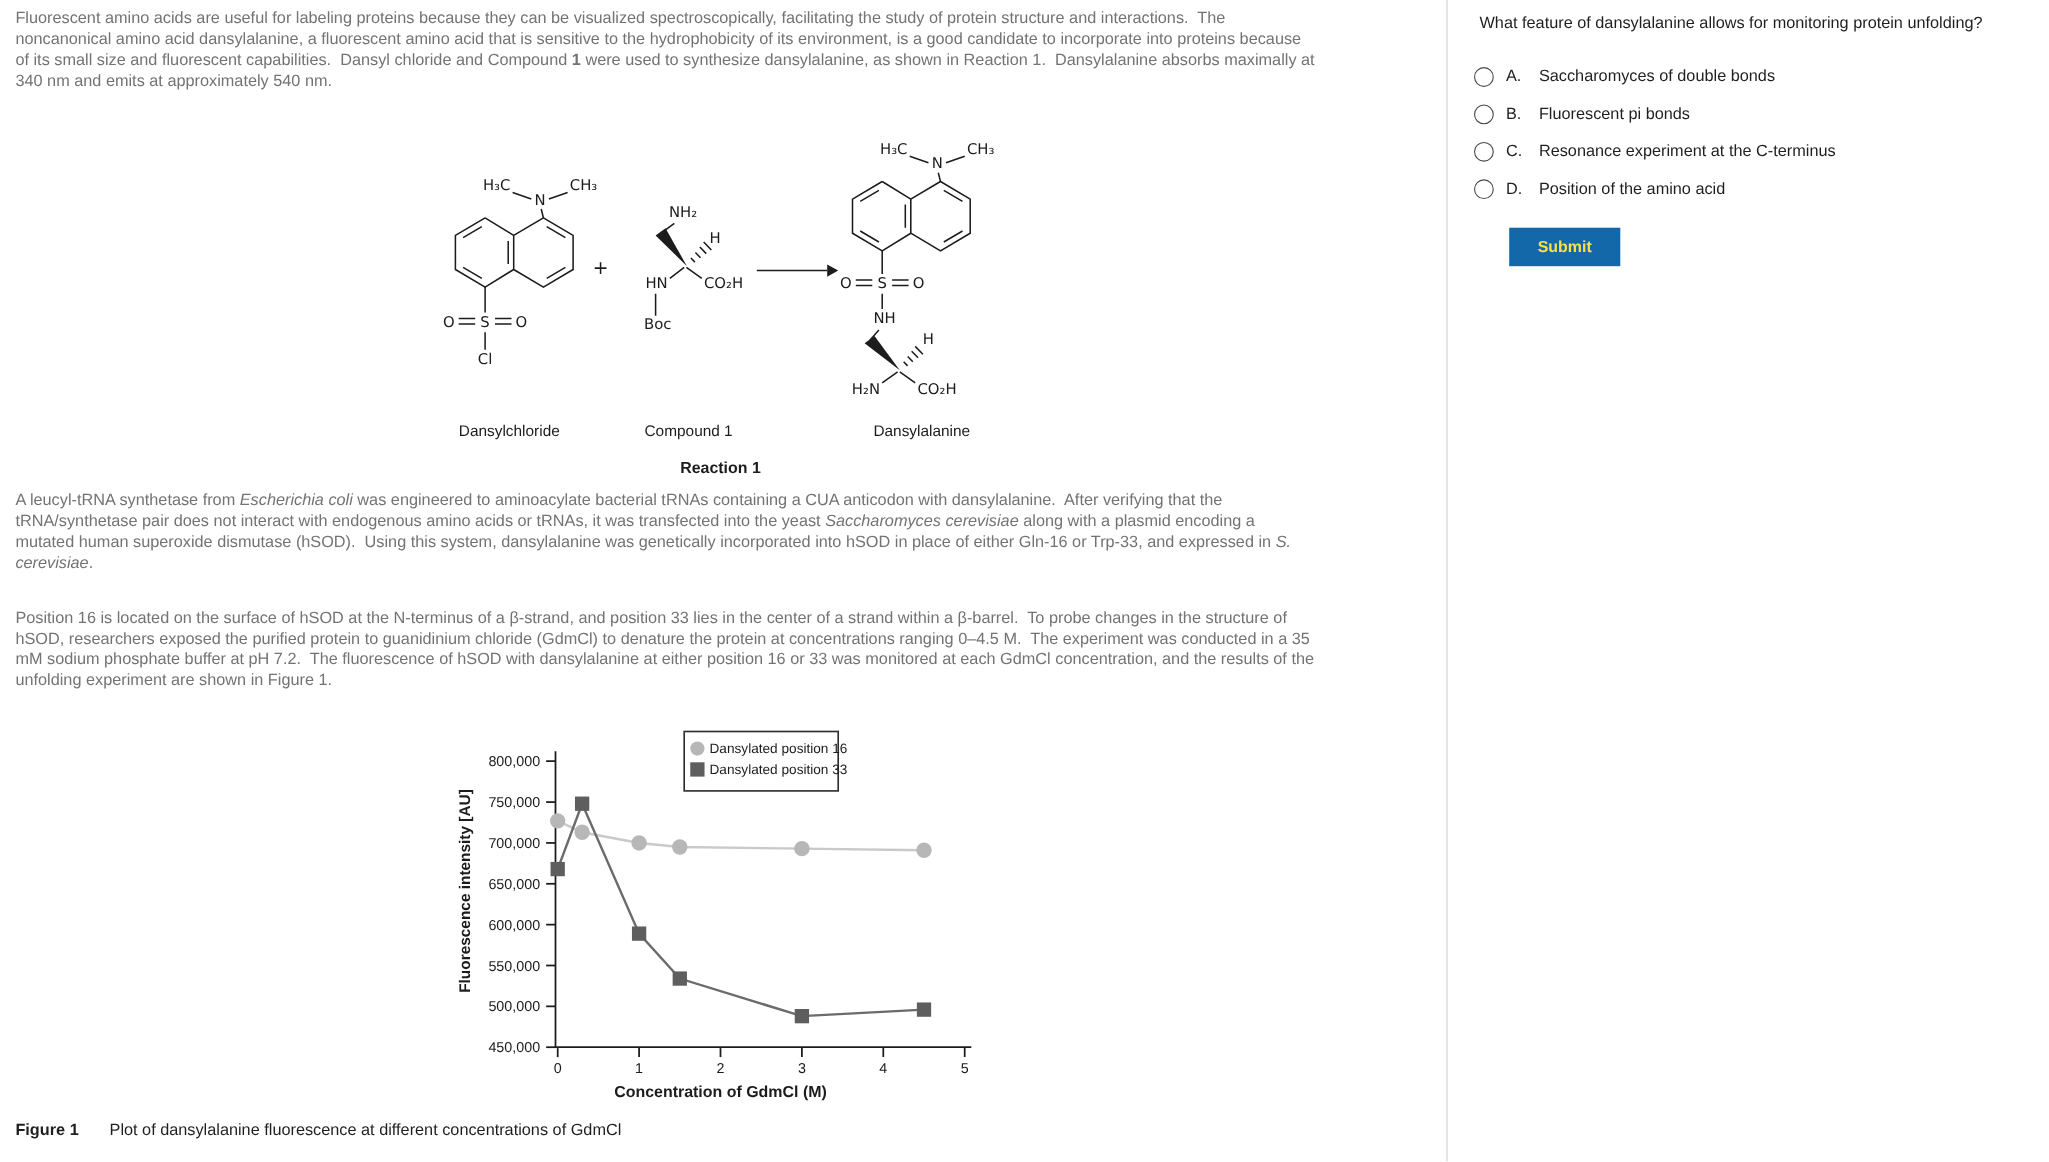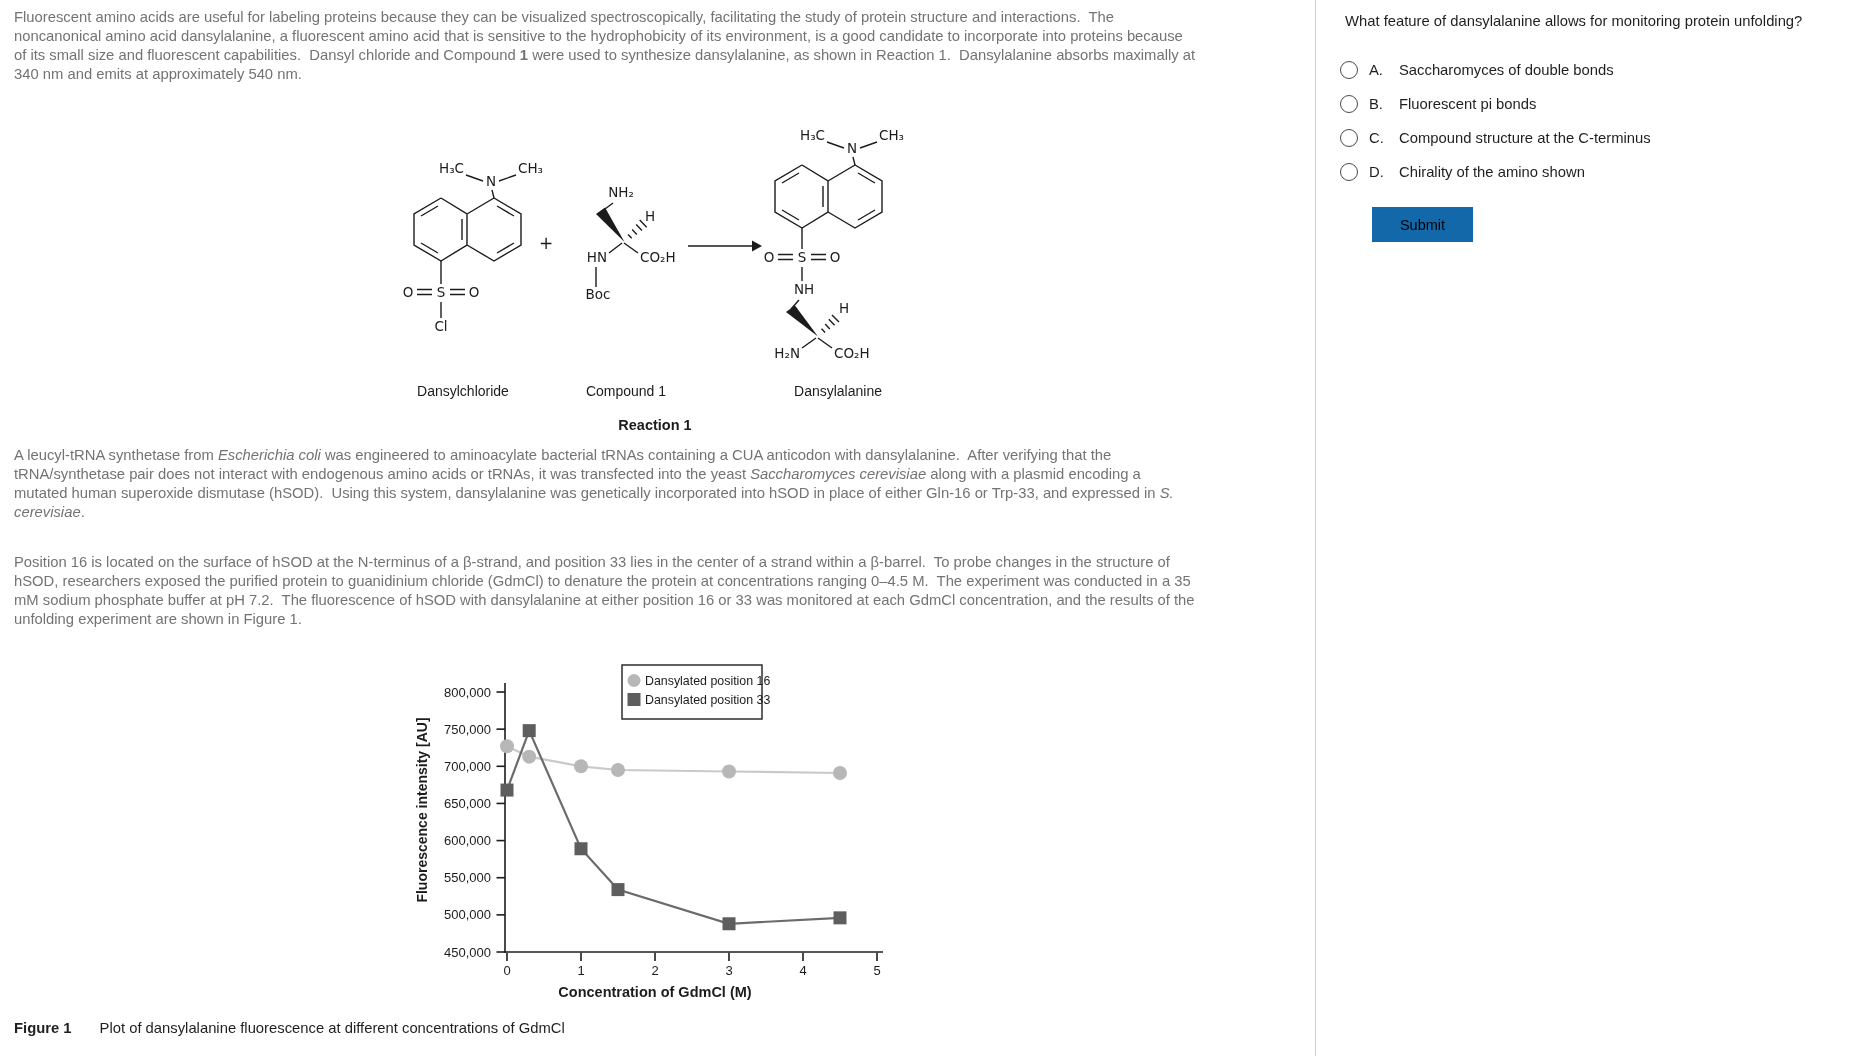--- a/index.html
+++ b/index.html
@@ -180,23 +180,23 @@
           <span class="opt-text">Saccharomyces of double bonds</span>
         </div>
         <div class="opt-row">
           <span class="radio"></span>
           <span class="opt-letter">B.</span>
           <span class="opt-text">Fluorescent pi bonds</span>
         </div>
         <div class="opt-row">
           <span class="radio"></span>
           <span class="opt-letter">C.</span>
-          <span class="opt-text">Compound structure at the C-terminus</span>
+          <span class="opt-text">Resonance experiment at the C-terminus</span>
         </div>
         <div class="opt-row">
           <span class="radio"></span>
           <span class="opt-letter">D.</span>
-          <span class="opt-text">Chirality of the amino shown</span>
+          <span class="opt-text">Position of the amino acid</span>
         </div>
       </div>
-    <button class="submit-btn" id="submit" style="background: rgb(18, 104, 169); color: #000000;">Submit</button>
+    <button class="submit-btn" id="submit" style="background: rgb(18, 104, 169); color: #fde047; font-weight: bold;">Submit</button>
   </div>
 </div>
 
 </body></html>

